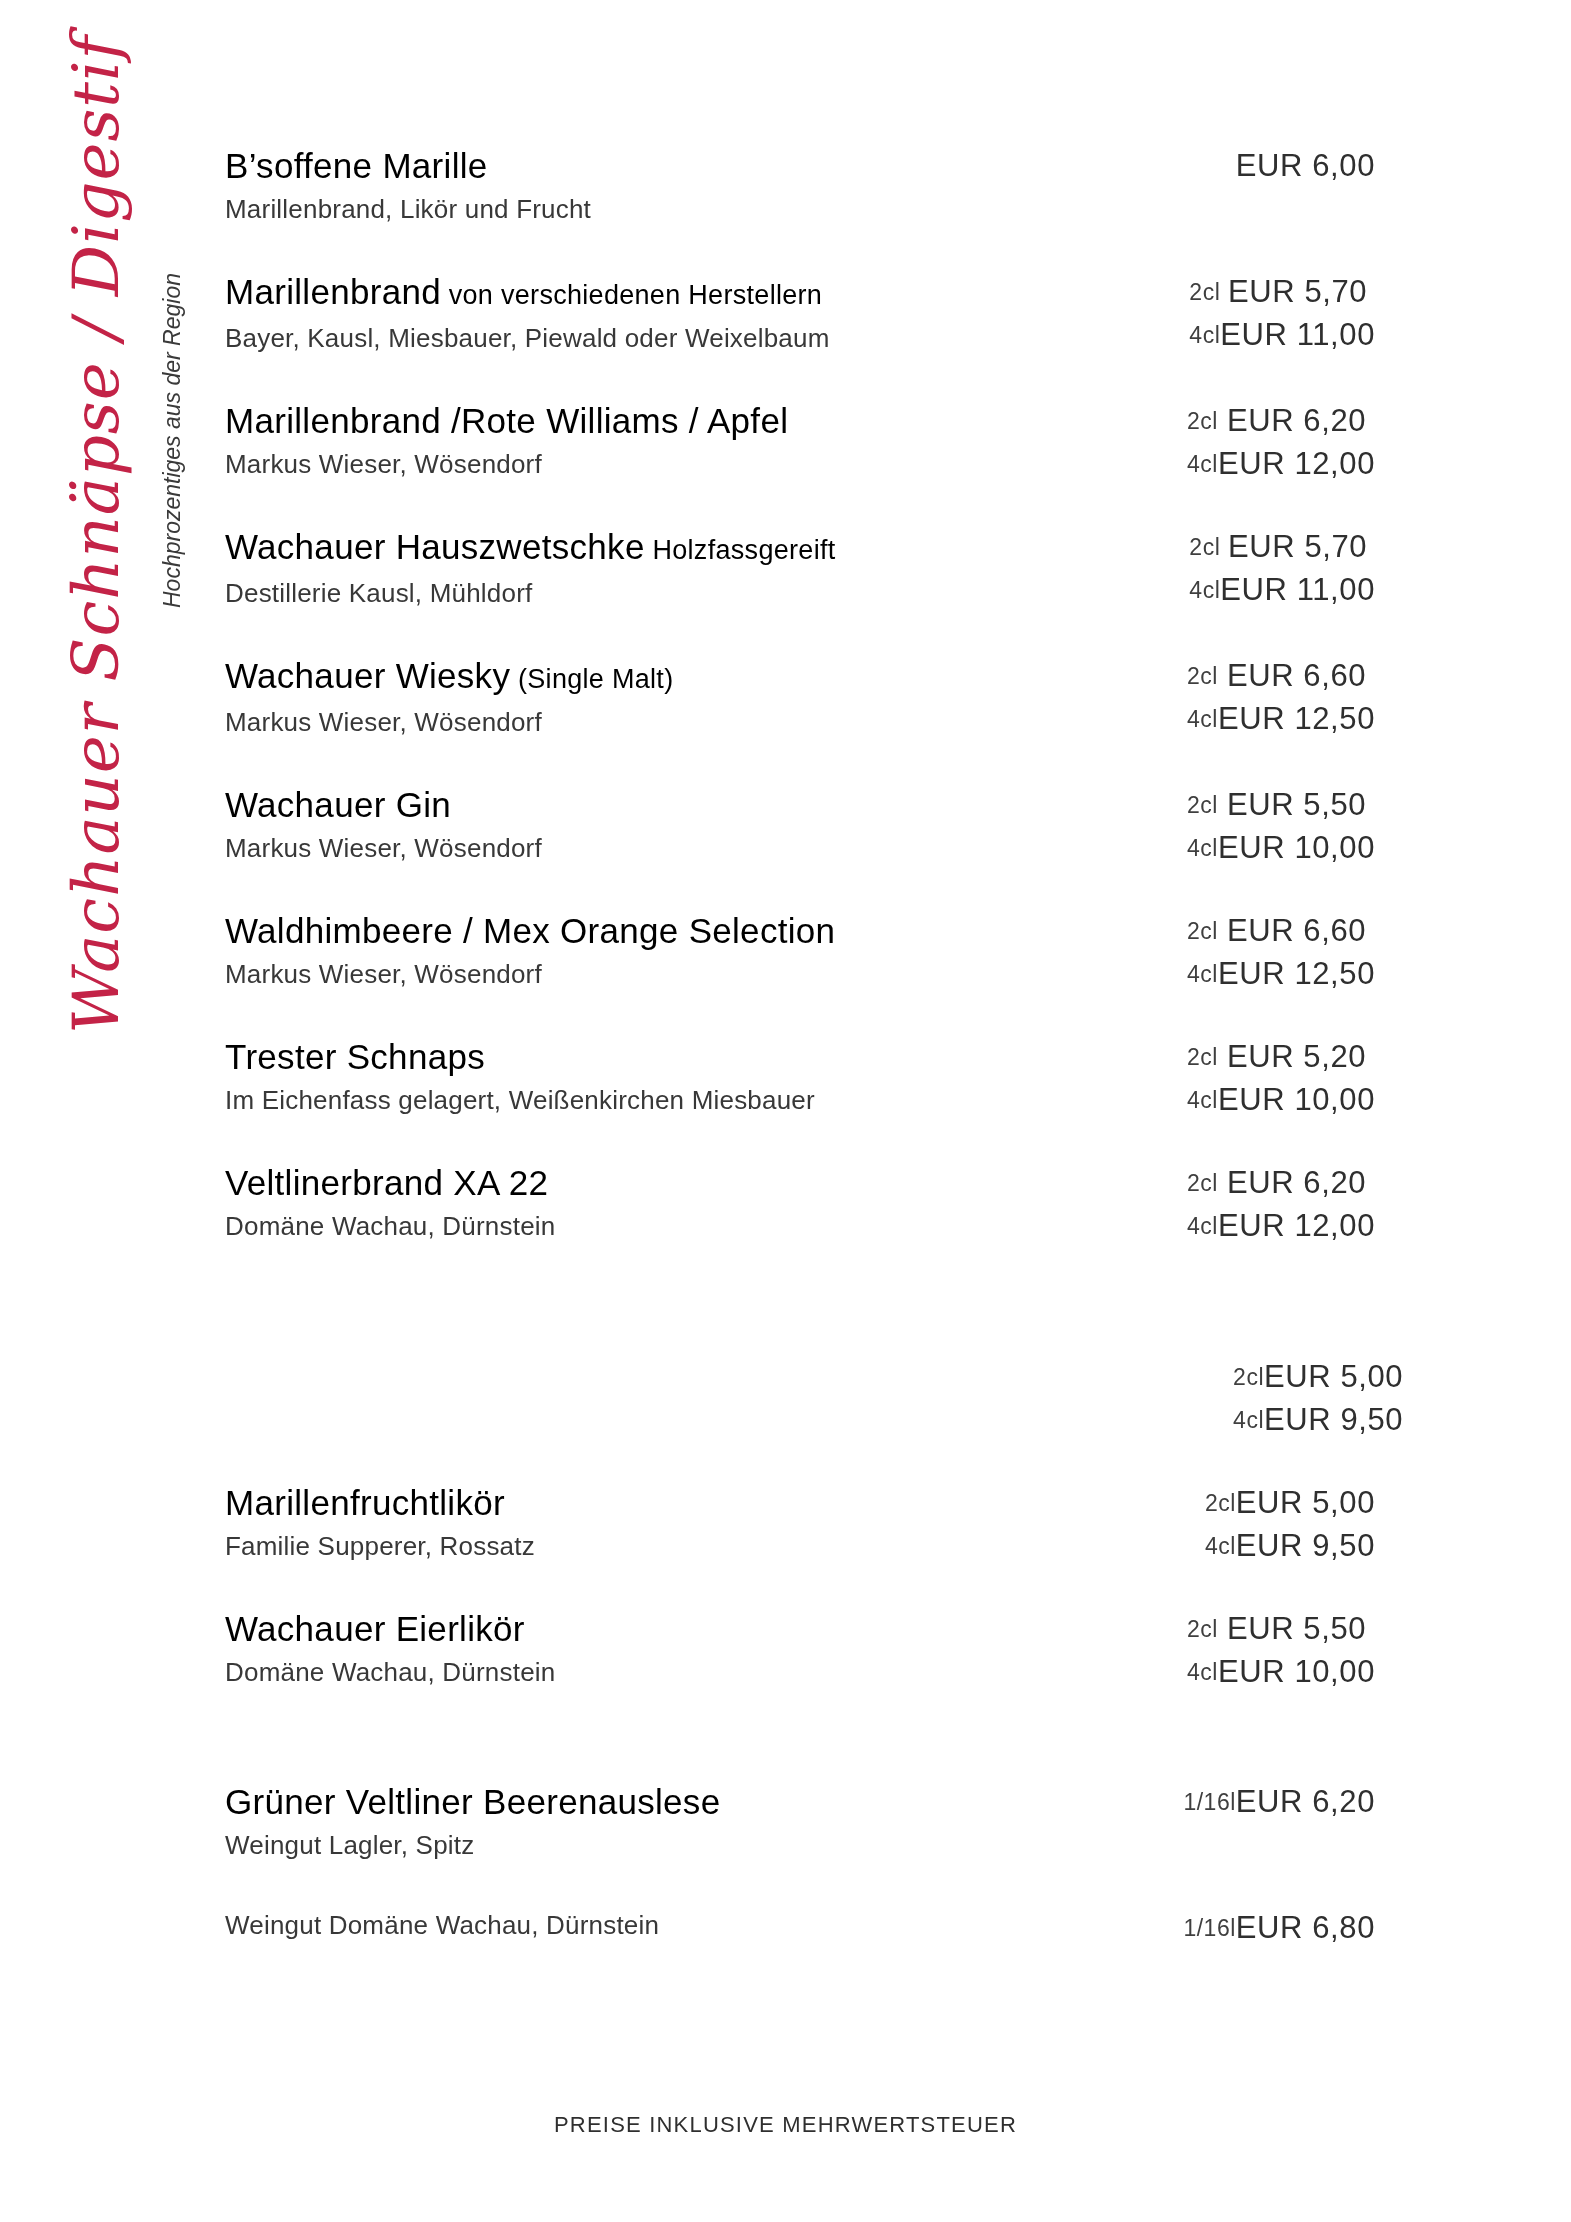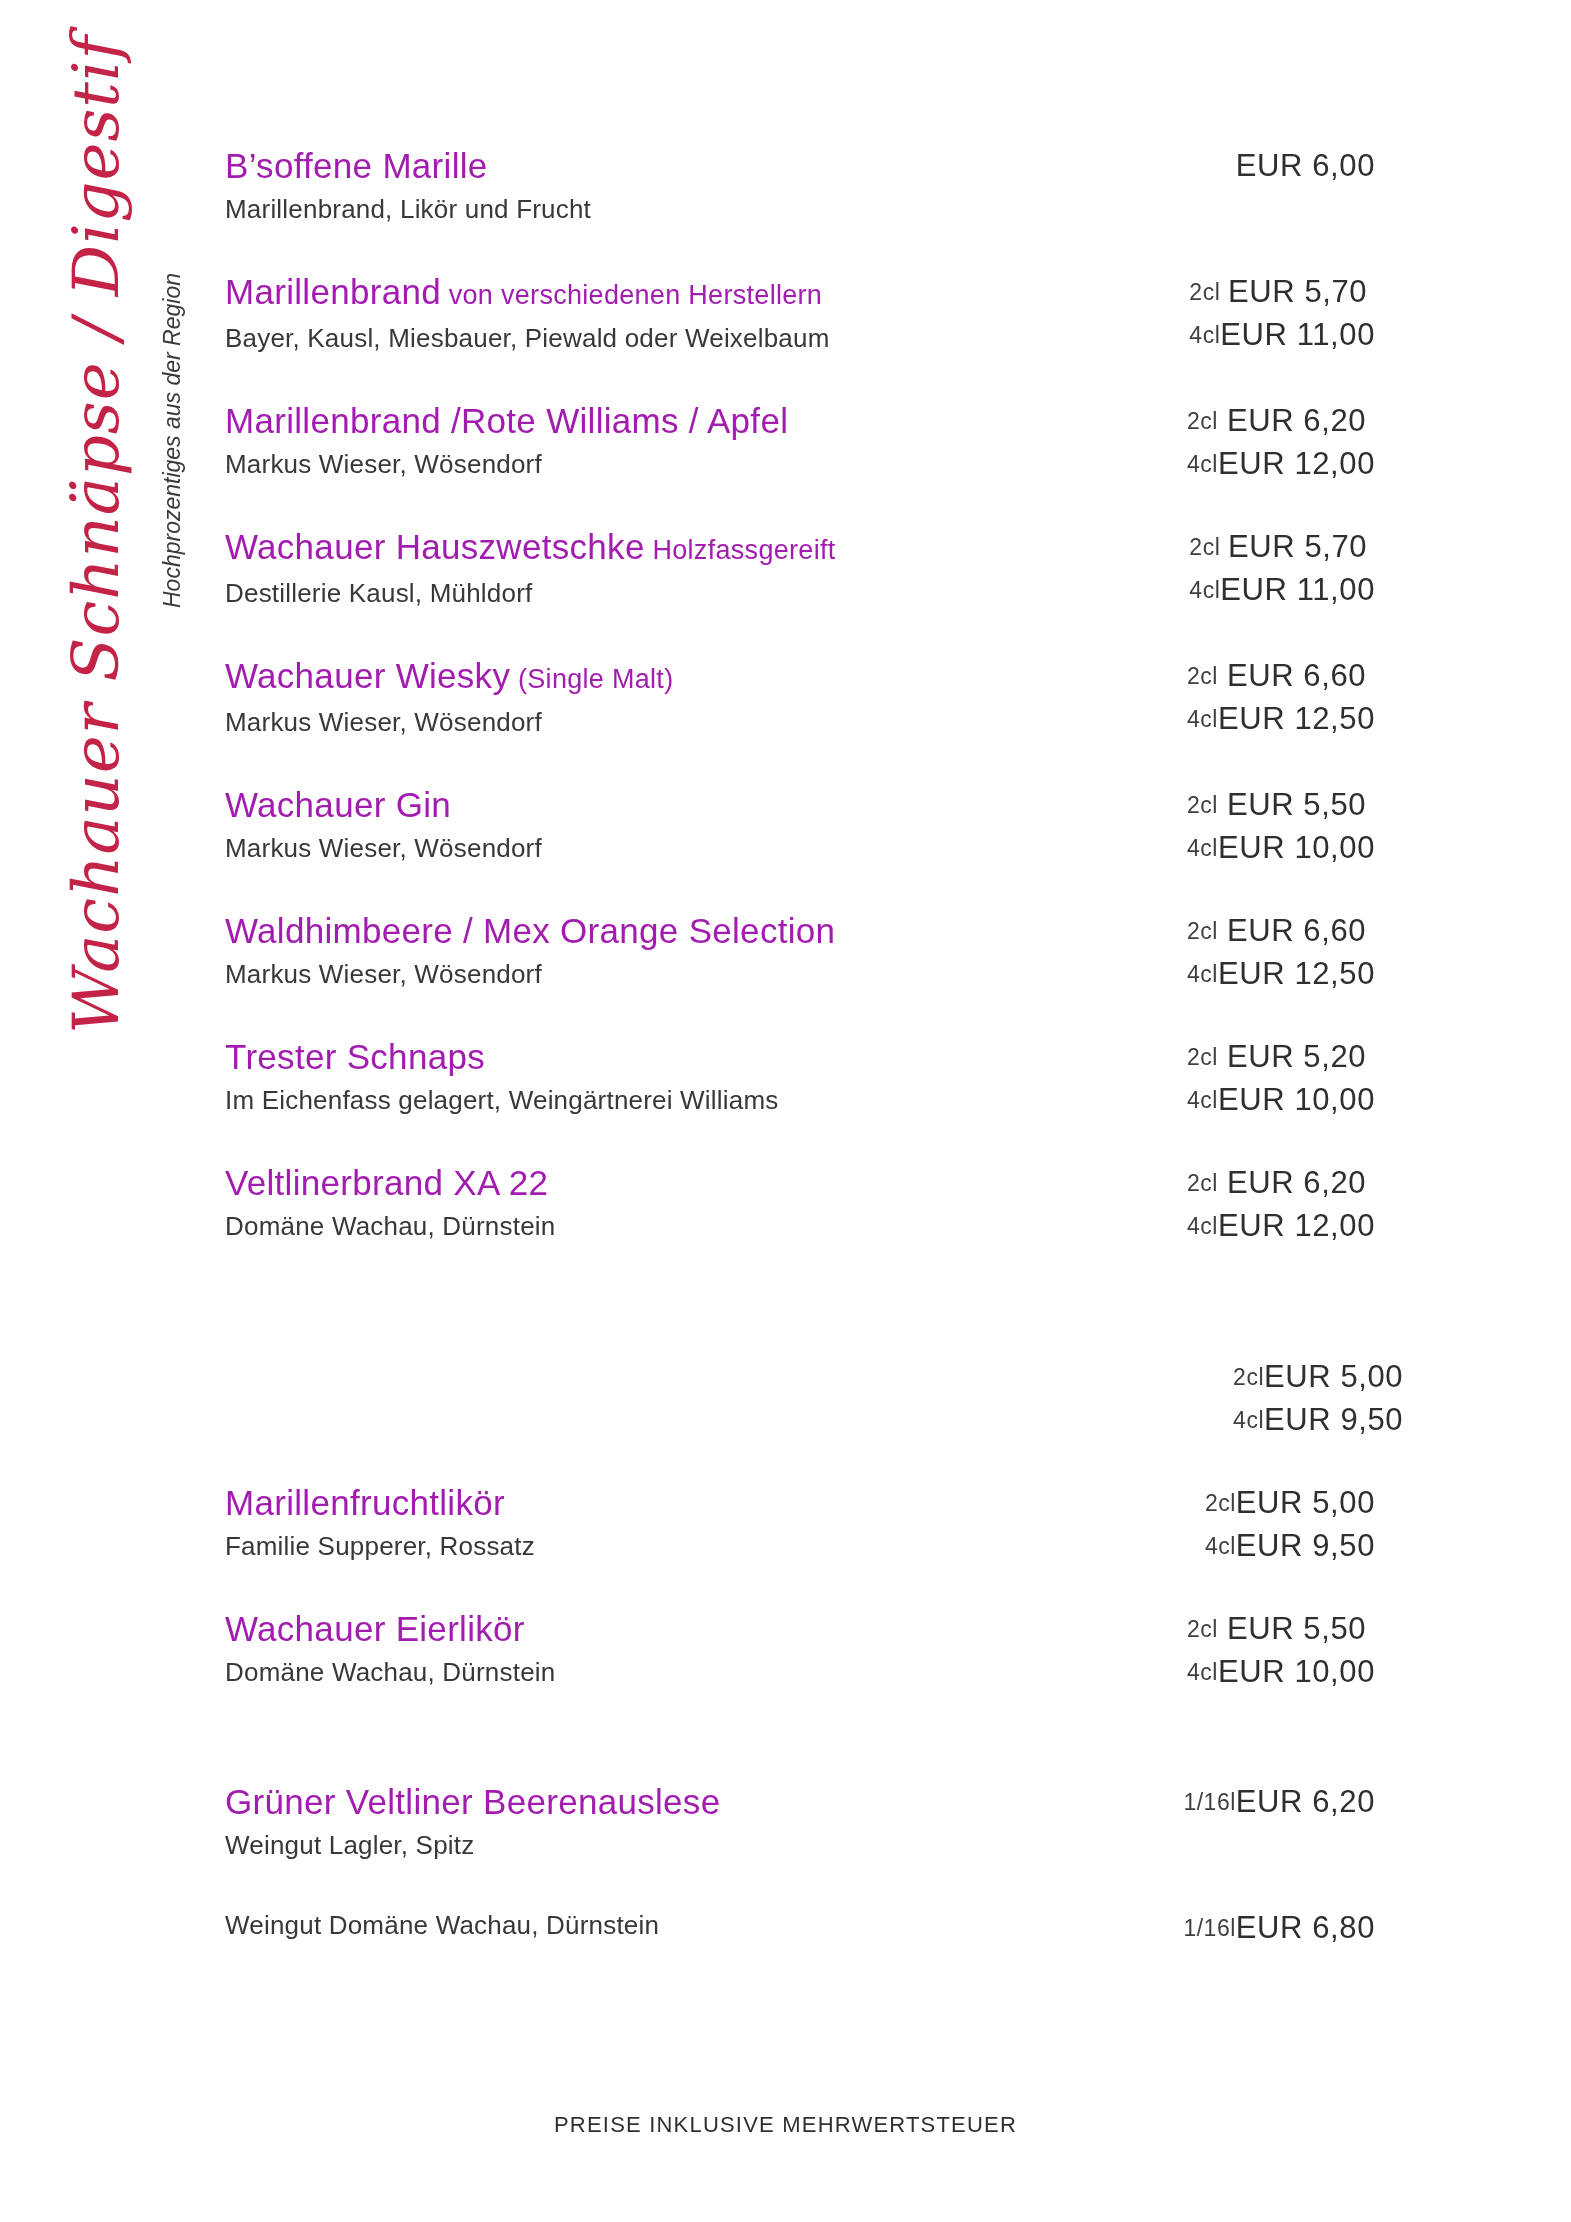--- a/index.html
+++ b/index.html
@@ -46,21 +46,21 @@
   .section:nth-of-type(2){margin-bottom:87px;}
   .item{
     display:grid;
     grid-template-columns:1fr 111px auto;
     margin-bottom:40px;
   }
   .section .item:last-child{margin-bottom:0;}
   .name-line{
     font-size:35px;
     line-height:46px;
-    color:#a21caf;
+    color:#000000;
     letter-spacing:0.3px;
     white-space:nowrap;
   }
   .name-suffix{font-size:27px;}
   .desc-line{
     font-size:26px;
     line-height:40px;
     color:#383838;
     letter-spacing:0.2px;
     white-space:nowrap;
@@ -200,21 +200,21 @@
             <div class="qty-line l1">4cl</div>
           </div>
           <div>
             <div class="price-line l0">EUR 6,60</div>
             <div class="price-line l1">EUR 12,50</div>
           </div>
         </div>
         <div class="item">
           <div class="name-cell">
             <div class="name-line"><span>Trester Schnaps</span></div>
-            <div class="desc-line">Im Eichenfass gelagert, Weingärtnerei Williams</div>
+            <div class="desc-line">Im Eichenfass gelagert, Weißenkirchen Miesbauer</div>
           </div>
           <div>
             <div class="qty-line l0">2cl</div>
             <div class="qty-line l1">4cl</div>
           </div>
           <div>
             <div class="price-line l0">EUR 5,20</div>
             <div class="price-line l1">EUR 10,00</div>
           </div>
         </div>

